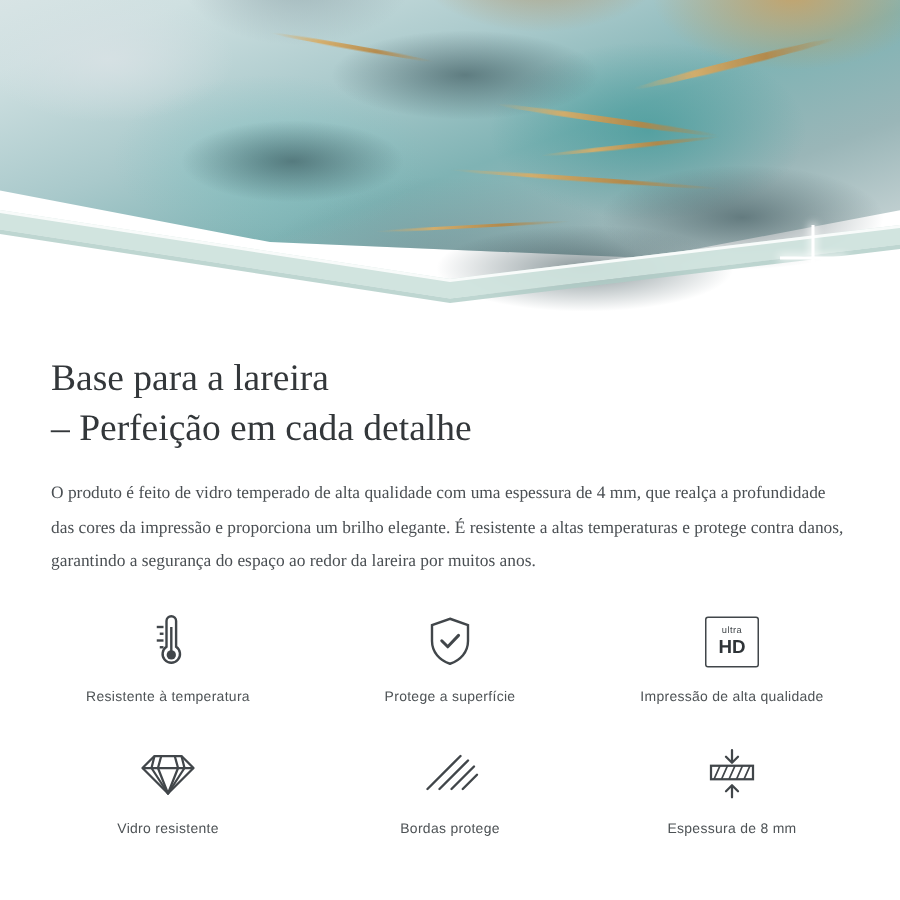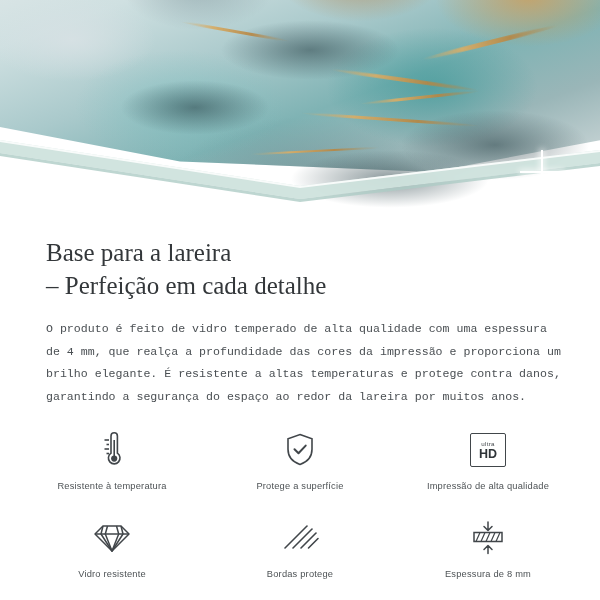--- a/index.html
+++ b/index.html
@@ -96,33 +96,32 @@
     background: #ffffff;
     transform: translate(-50%, -50%);
   }
   .sparkle::before { width: 44px; height: 2px; box-shadow: 0 0 6px 1px rgba(255,255,255,0.9); }
   .sparkle::after { width: 2px; height: 44px; box-shadow: 0 0 6px 1px rgba(255,255,255,0.9); }
 
   
   .content {
     padding: 14px 34px 0 34px;
     box-sizing: border-box;
-    margin-left: 12px;
   }
   .headline {
     font-family: "Liberation Serif", serif;
     font-size: 25px;
     line-height: 1.32;
     color: #33373a;
     font-weight: 400;
     margin: 0 0 16px 0;
     white-space: pre-line;
   }
   .body-copy {
-    font-family: Liberation Mono, monospace;
+    font-family: Liberation Serif, serif;
     font-size: 11.6px;
     line-height: 1.95;
     color: #4a4f53;
     margin: 0;
     max-width: 540px;
   }
 
   
   .features {
     margin-top: 20px;

